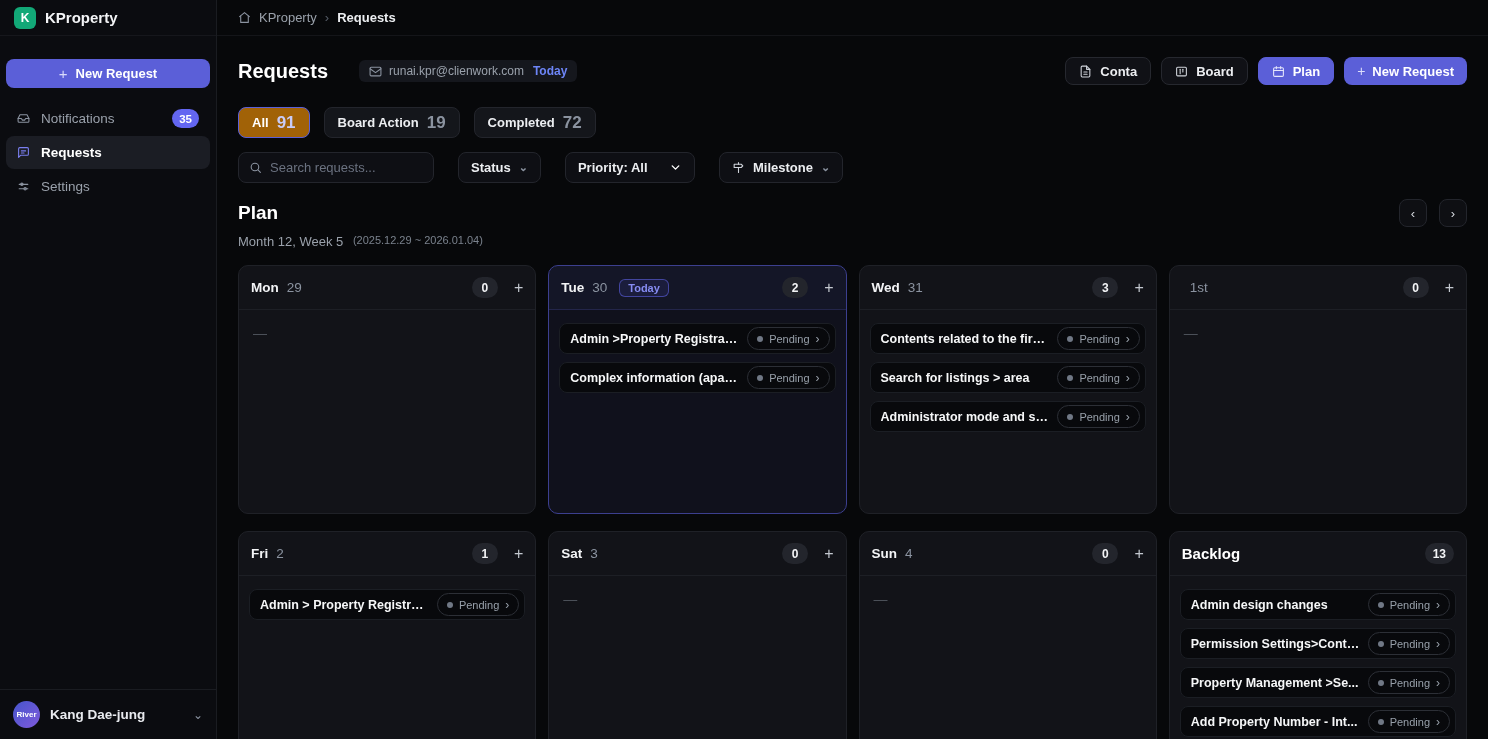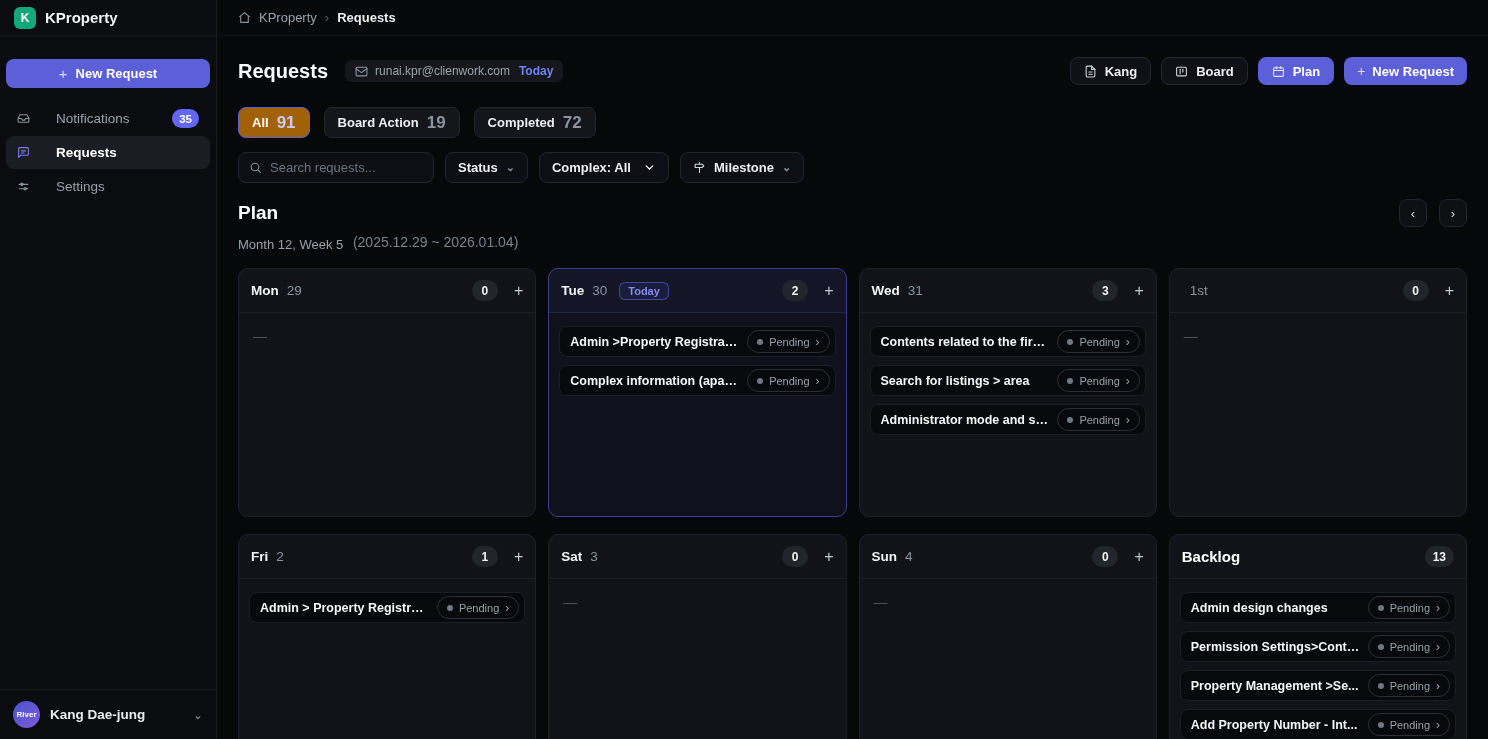--- a/index.html
+++ b/index.html
@@ -33,21 +33,21 @@
   .btn-new-side {
     margin:23px 6px 14px; height:29px; border-radius:8px;
     background:#5b5fd8; color:#fff; font-size:13px; font-weight:600;
     display:flex; align-items:center; justify-content:center; gap:8px;
     cursor:pointer; border:none;
   }
   .btn-new-side .plus { font-size:15px; font-weight:400; color:#d9dbfb; }
   .nav-list { display:flex; flex-direction:column; gap:1px; padding:0 6px; }
   .nav-item {
     height:33px; border-radius:8px; display:flex; align-items:center;
-    gap:26px; padding:0 11px; color:#9aa1ab; font-size:13.5px; cursor:pointer;
+    gap:11px; padding:0 11px; color:#9aa1ab; font-size:13.5px; cursor:pointer;
   }
   .nav-item .nav-ic { color:#8b93a0; display:flex; }
   .nav-item.active { background:#1b1d24; color:#ffffff; font-weight:600; }
   .nav-item.active .nav-ic { color:#7a7ff0; }
   .nav-badge {
     margin-left:auto; background:#6366f1; color:#fff;
     min-width:25px; height:19px; border-radius:999px;
     display:flex; align-items:center; justify-content:center;
     font-size:11.5px; font-weight:600; padding:0 7px;
   }
@@ -73,21 +73,21 @@
   .crumb-home { color:#8b93a0; display:flex; }
   .crumb { color:#9aa1ab; font-size:13px; }
   .crumb-sep { color:#565d68; font-size:13px; }
   .crumb-cur { color:#eceef1; font-size:13px; font-weight:600; }
 
   .content { padding:0 21px; flex:1; overflow:hidden; }
 
   .header-row { margin-top:21px; display:flex; align-items:center; }
   .page-title { font-size:20px; font-weight:bold; color:#fff; }
   .email-chip {
-    margin-left:17px; background:#15171d; border-radius:6px;
+    margin-left:31px; background:#15171d; border-radius:6px;
     height:22px; display:flex; align-items:center; gap:7px; padding:0 10px;
     font-size:12px; color:#9aa1ab;
   }
   .email-chip .mail-ic { color:#8b93a0; display:flex; }
   .copy-link { color:#6d85f7; font-weight:600; cursor:pointer; margin-left:2px; }
   .header-actions { margin-left:auto; display:flex; gap:10px; }
   .view-btn {
     height:28px; padding:0 13px; border-radius:8px;
     background:#101116; border:1px solid #26282f; color:#eceef1;
     font-size:13px; font-weight:600; display:flex; align-items:center; gap:8px;
@@ -107,21 +107,21 @@
   .tab {
     height:31px; padding:0 13px; border-radius:8px;
     background:#14161b; border:1px solid #23252c;
     display:flex; align-items:center; gap:8px;
     font-size:13px; font-weight:600; color:#eceef1; cursor:pointer;
   }
   .tab .tab-count { color:#8b93a0; font-weight:600; font-size:17px; }
   .tab.active { background:#a16207; border-color:#5b5fd8; color:#fff; }
   .tab.active .tab-count { color:#c9ccf8; }
 
-  .filters-row { margin-top:14px; display:flex; gap:11px; }
+  .filters-row { margin-top:14px; display:flex; gap:24px; }
   .search-box {
     width:196px; height:31px; background:#0e0f14; border:1px solid #23252c;
     border-radius:8px; display:flex; align-items:center; gap:8px; padding:0 10px;
   }
   .search-box .sic { color:#8b93a0; display:flex; }
   .search-box input {
     background:transparent; border:none; outline:none; color:#e5e7eb;
     font-size:13px; width:100%; font-family:"Liberation Sans", sans-serif;
   }
   .search-box input::placeholder { color:#6b7280; }
@@ -137,21 +137,21 @@
 
   .plan-head { margin-top:16px; display:flex; align-items:center; }
   .plan-title { font-size:19px; font-weight:bold; color:#fff; }
   .week-nav { margin-left:auto; display:flex; gap:12px; }
   .week-nav-btn {
     width:28px; height:28px; border-radius:8px; background:#0e0f13;
     border:1px solid #23252c; color:#d6dae0; font-size:13px;
     display:flex; align-items:center; justify-content:center; cursor:pointer;
   }
   .plan-sub { margin-top:7px; color:#9aa1ab; font-size:13px; }
-  .plan-range { font-size:14px; color:#7a828d; margin-left:6px; vertical-align:2px; }
+  .plan-range { font-size:11px; color:#7a828d; margin-left:6px; vertical-align:2px; }
 
   
   .grid {
     margin-top:16px;
     display:grid; grid-template-columns:repeat(4,1fr);
     grid-template-rows:249px 400px; column-gap:12px; row-gap:17px;
   }
   .col {
     background:#121318; border:1px solid #1f2127; border-radius:10px;
     display:flex; flex-direction:column; overflow:hidden; min-height:0;
@@ -290,21 +290,21 @@
         <span id="views-slot" style="display:flex;gap:10px;">
             <button class="view-btn">
     <span class="vic">
                 <svg class="ic-sm" viewBox="0 0 24 24" fill="none" stroke="currentColor" stroke-width="2" stroke-linecap="round" stroke-linejoin="round">
                   <path d="M14 2H6a2 2 0 0 0-2 2v16a2 2 0 0 0 2 2h12a2 2 0 0 0 2-2V8z"></path>
                   <polyline points="14 2 14 8 20 8"></polyline>
                   <line x1="9" y1="13" x2="15" y2="13"></line>
                   <line x1="9" y1="17" x2="15" y2="17"></line>
                 </svg>
               </span>
-    <span class="view-label">Kang</span>
+    <span class="view-label">Conta</span>
   </button>
             <button class="view-btn">
     <span class="vic">
                 <svg class="ic-sm" viewBox="0 0 24 24" fill="none" stroke="currentColor" stroke-width="2" stroke-linecap="round" stroke-linejoin="round">
                   <rect x="3" y="4" width="18" height="16" rx="2"></rect>
                   <line x1="9.5" y1="8" x2="9.5" y2="16"></line>
                   <line x1="14.5" y1="8" x2="14.5" y2="13"></line>
                 </svg>
               </span>
     <span class="view-label">Board</span>
@@ -351,21 +351,21 @@
               <line x1="16.5" y1="16.5" x2="21" y2="21"></line>
             </svg>
         </span>
         <input type="text" placeholder="Search requests..." style="">
       </div>
       <div class="filter-btn">
         <span>Status</span>
         <span class="chev">⌄</span>
       </div>
       <div class="filter-btn priority-select">
-        <span>Complex: All</span>
+        <span>Priority: All</span>
         <span class="chev-big">
           <svg class="ic-sm" viewBox="0 0 24 24" fill="none" stroke="currentColor" stroke-width="2.6" stroke-linecap="round" stroke-linejoin="round">
               <polyline points="6 9 12 15 18 9"></polyline>
             </svg>
         </span>
       </div>
       <div class="filter-btn">
         <span class="mic">
           <svg class="ic-sm" viewBox="0 0 24 24" fill="none" stroke="currentColor" stroke-width="2" stroke-linecap="round" stroke-linejoin="round">
               <path d="M12 13v8"></path>

